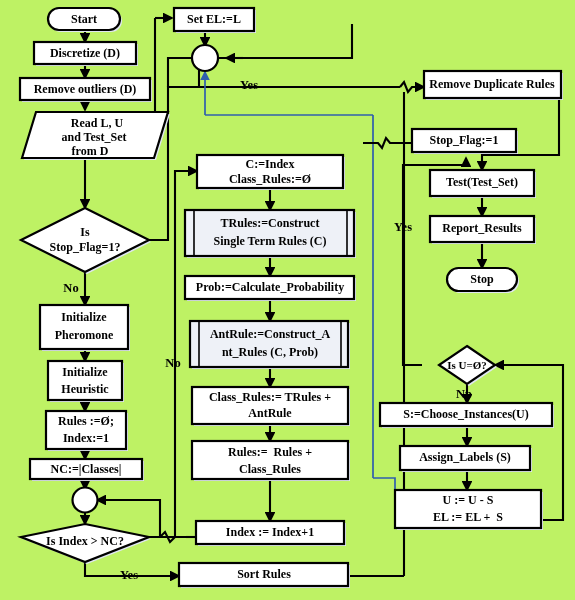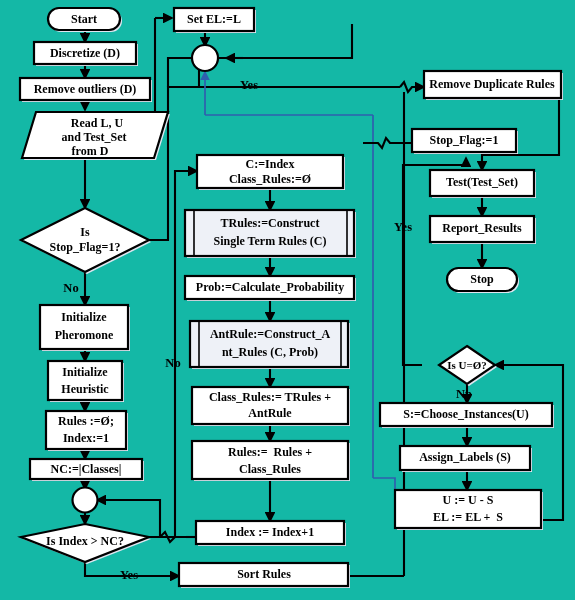--- a/index.html
+++ b/index.html
@@ -4,21 +4,21 @@
 <style>
   html, body {
     margin: 0;
     padding: 0;
     background: #ffffff;
   }
   #chart-root {
     position: relative;
     width: 575px;
     height: 600px;
-    background: #14b8a6;
+    background: #bef264;
     font-family: "Liberation Serif", "DejaVu Serif", serif;
     overflow: hidden;
   }
   svg.flow {
     display: block;
     width: 575px;
     height: 600px;
   }
   .node-shape {
     fill: #ffffff;

